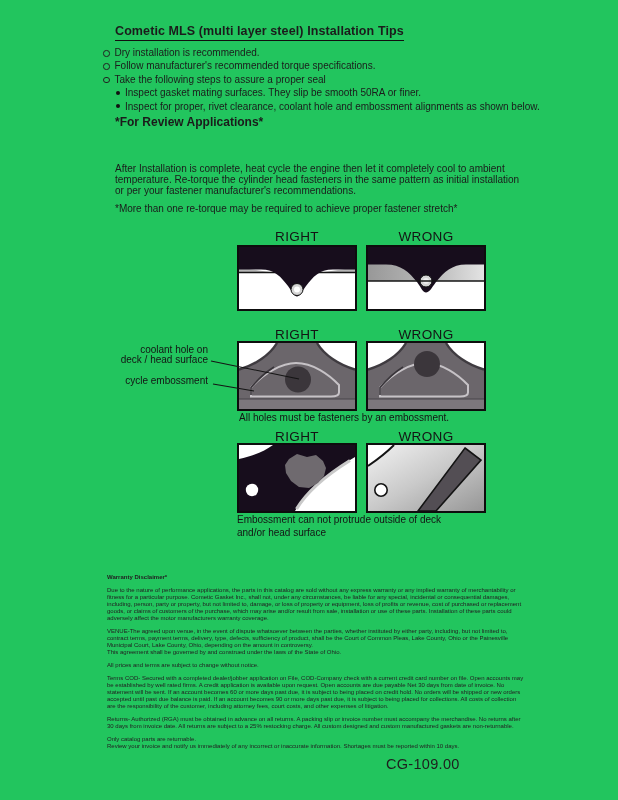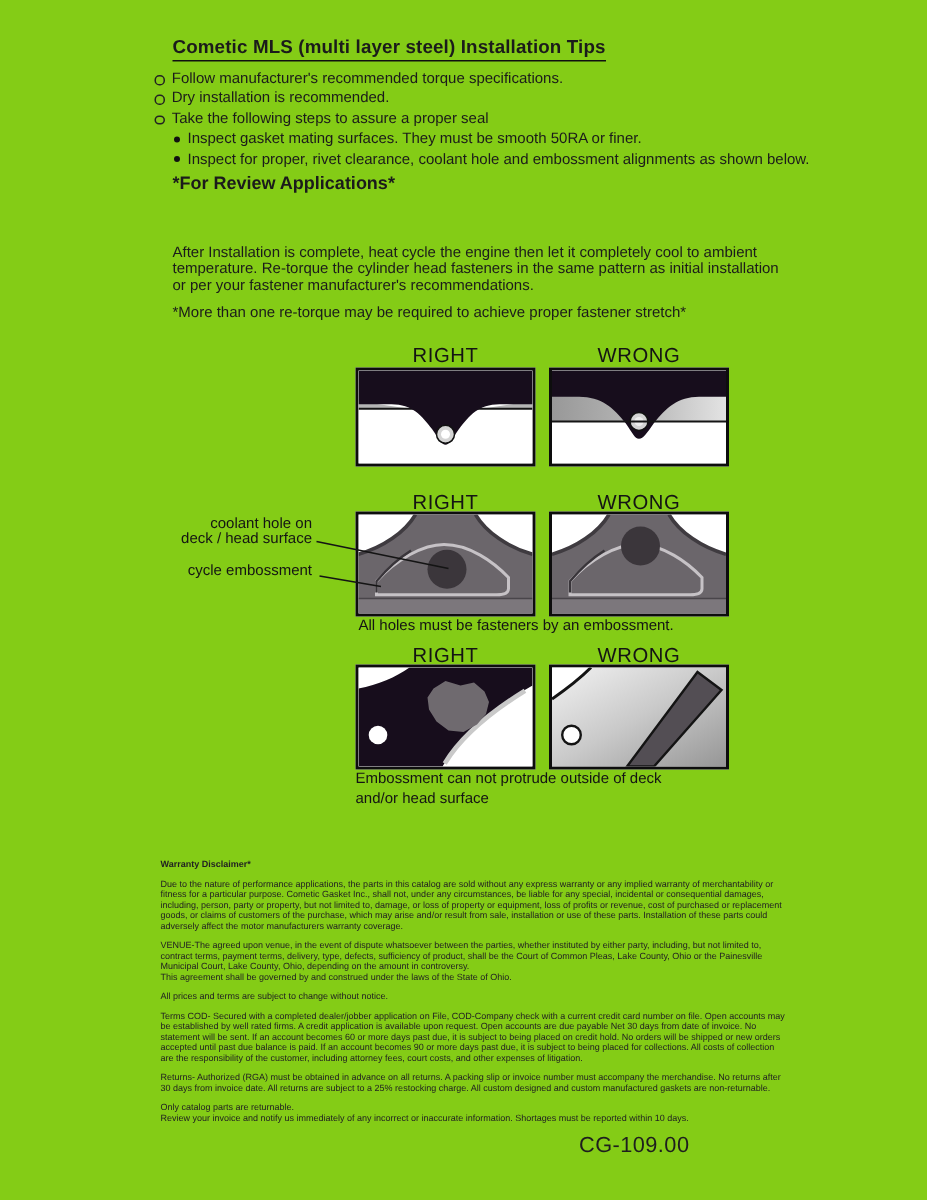--- a/index.html
+++ b/index.html
@@ -5,21 +5,21 @@
   :root{
     --ink-dark:#170d1c;
     --web-gray:#6b666b;
     --hole-gray:#3b363b;
     --deck-gray:#b5b5b5;
     --embossment-outline:#c6c2c6;
     --text:#1b1b1b;
   }
   html,body{margin:0;padding:0;background:#ffffff;}
   .page{
-    position:relative;width:618px;height:800px;background:#84cc16;overflow:hidden;
+    position:relative;width:618px;height:800px;background:#22c55e;overflow:hidden;
     font-family:"Liberation Sans",sans-serif;color:var(--text);
   }
   .abs{position:absolute;}
   .pre{white-space:pre-line;}
   .page-title{
     left:115px;top:24px;font-size:12.5px;font-weight:bold;
     border-bottom:1.7px solid #101010;padding-bottom:2px;letter-spacing:.1px;
   }
   .bullets{left:103px;top:46px;width:470px;font-size:10px;line-height:13.4px;}
   .b-row{display:flex;align-items:flex-start;}
@@ -52,33 +52,33 @@
 </head>
 <body>
 
 <div class="page">
 
   <div class="abs page-title">Cometic MLS (multi layer steel) Installation Tips</div>
 
   <div class="abs bullets">
     <div class="b-row lvl1">
       <span class="b-marker"></span>
+      <span>Dry installation is recommended.</span>
+    </div>
+    <div class="b-row lvl1">
+      <span class="b-marker"></span>
       <span>Follow manufacturer's recommended torque specifications.</span>
     </div>
     <div class="b-row lvl1">
       <span class="b-marker"></span>
-      <span>Dry installation is recommended.</span>
-    </div>
-    <div class="b-row lvl1">
-      <span class="b-marker"></span>
       <span>Take the following steps to assure a proper seal</span>
     </div>
     <div class="b-row lvl2">
       <span class="b-marker"></span>
-      <span>Inspect gasket mating surfaces.  They must be smooth 50RA or finer.</span>
+      <span>Inspect gasket mating surfaces.  They slip be smooth 50RA or finer.</span>
     </div>
     <div class="b-row lvl2">
       <span class="b-marker"></span>
       <span>Inspect for proper, rivet clearance, coolant hole and embossment alignments as shown below.</span>
     </div>
   </div>
 
   <div class="abs diesel-heading">*For Review Applications*</div>
   <div class="abs body-para p2 pre">After Installation is complete, heat cycle the engine then let it completely cool to ambient
 temperature. Re-torque the cylinder head fasteners in the same pattern as initial installation

